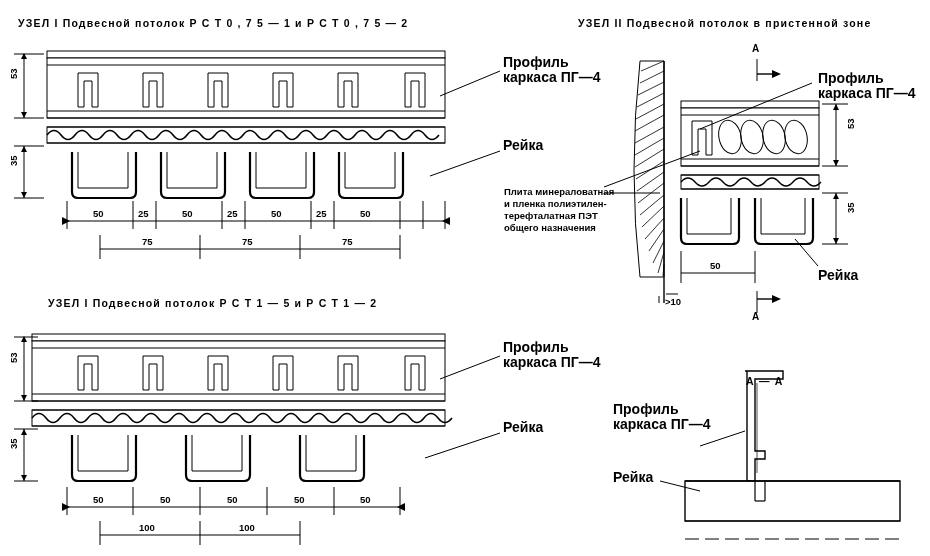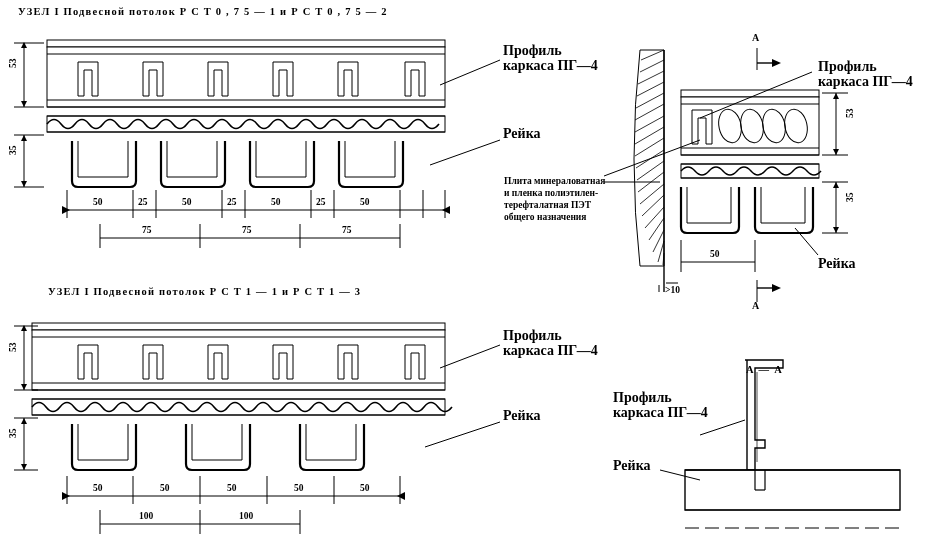--- a/index.html
+++ b/index.html
@@ -1,18 +1,18 @@
 <!DOCTYPE html>
 <html><head>
 <meta charset="utf-8">
 <style>
   html,body{margin:0;padding:0;background:#fff;}
   body{width:930px;height:556px;position:relative;overflow:hidden;
        font-family:"Liberation Sans", sans-serif;color:#000;}
-  .canvas{position:absolute;left:0;top:0;width:930px;height:484px;font-family:Liberation Serif, serif;}
+  .canvas{position:absolute;left:0;top:11px;width:930px;height:484px;}
   .lbl{position:absolute;font-size:10px;font-weight:bold;letter-spacing:.5px;white-space:nowrap;}
   .ttl{position:absolute;font-size:10.5px;font-weight:bold;letter-spacing:1.2px;white-space:nowrap;}
   .dim{position:absolute;font-size:9.5px;font-weight:bold;white-space:nowrap;}
   .cap{position:absolute;font-size:14px;font-weight:bold;line-height:12px;white-space:nowrap;}
   .capw{position:absolute;font-size:9.5px;font-weight:bold;line-height:12px;}
   svg{position:absolute;left:0;top:0;}
 </style>
 </head>
 <body>
 
@@ -250,21 +250,22 @@
   <line x1="685" y1="510" x2="900" y2="510" stroke-width="1"></line>
   <line x1="755" y1="470" x2="755" y2="490" stroke-width="1.2"></line>
   <line x1="765" y1="470" x2="765" y2="490" stroke-width="1.2"></line>
   <line x1="755" y1="490" x2="765" y2="490" stroke-width="1.2"></line>
   <line x1="700" y1="435" x2="745" y2="420"></line>
   <line x1="660" y1="470" x2="700" y2="480"></line>
   </g>
 </svg>
 
 <div class="ttl" style="left:18px;top:6px;">УЗЕЛ I   Подвесной потолок  Р С Т  0 , 7 5 — 1  и  Р С Т  0 , 7 5 — 2</div>
-<div class="ttl" style="left:48px;top:286px;">УЗЕЛ I   Подвесной потолок  Р С Т  1 — 1  и  Р С Т  1 — 3</div>
+<div class="ttl" style="left:578px;top:6px;">УЗЕЛ II   Подвесной потолок  в  пристенной  зоне</div>
+<div class="ttl" style="left:48px;top:286px;">УЗЕЛ I   Подвесной потолок  Р С Т  1 — 5  и  Р С Т  1 — 2</div>
 <div class="ttl" style="left:746px;top:345px;margin-top:19px;">А — А</div>
 
 <div class="dim" style="left:8px;top:68px;transform:rotate(-90deg);transform-origin:left top;">53</div>
 <div class="dim" style="left:8px;top:155px;transform:rotate(-90deg);transform-origin:left top;">35</div>
 
 <div class="dim" style="left:93px;top:197px;">50</div>
 <div class="dim" style="left:138px;top:197px;">25</div>
 <div class="dim" style="left:182px;top:197px;">50</div>
 <div class="dim" style="left:227px;top:197px;">25</div>
 <div class="dim" style="left:271px;top:197px;">50</div>

